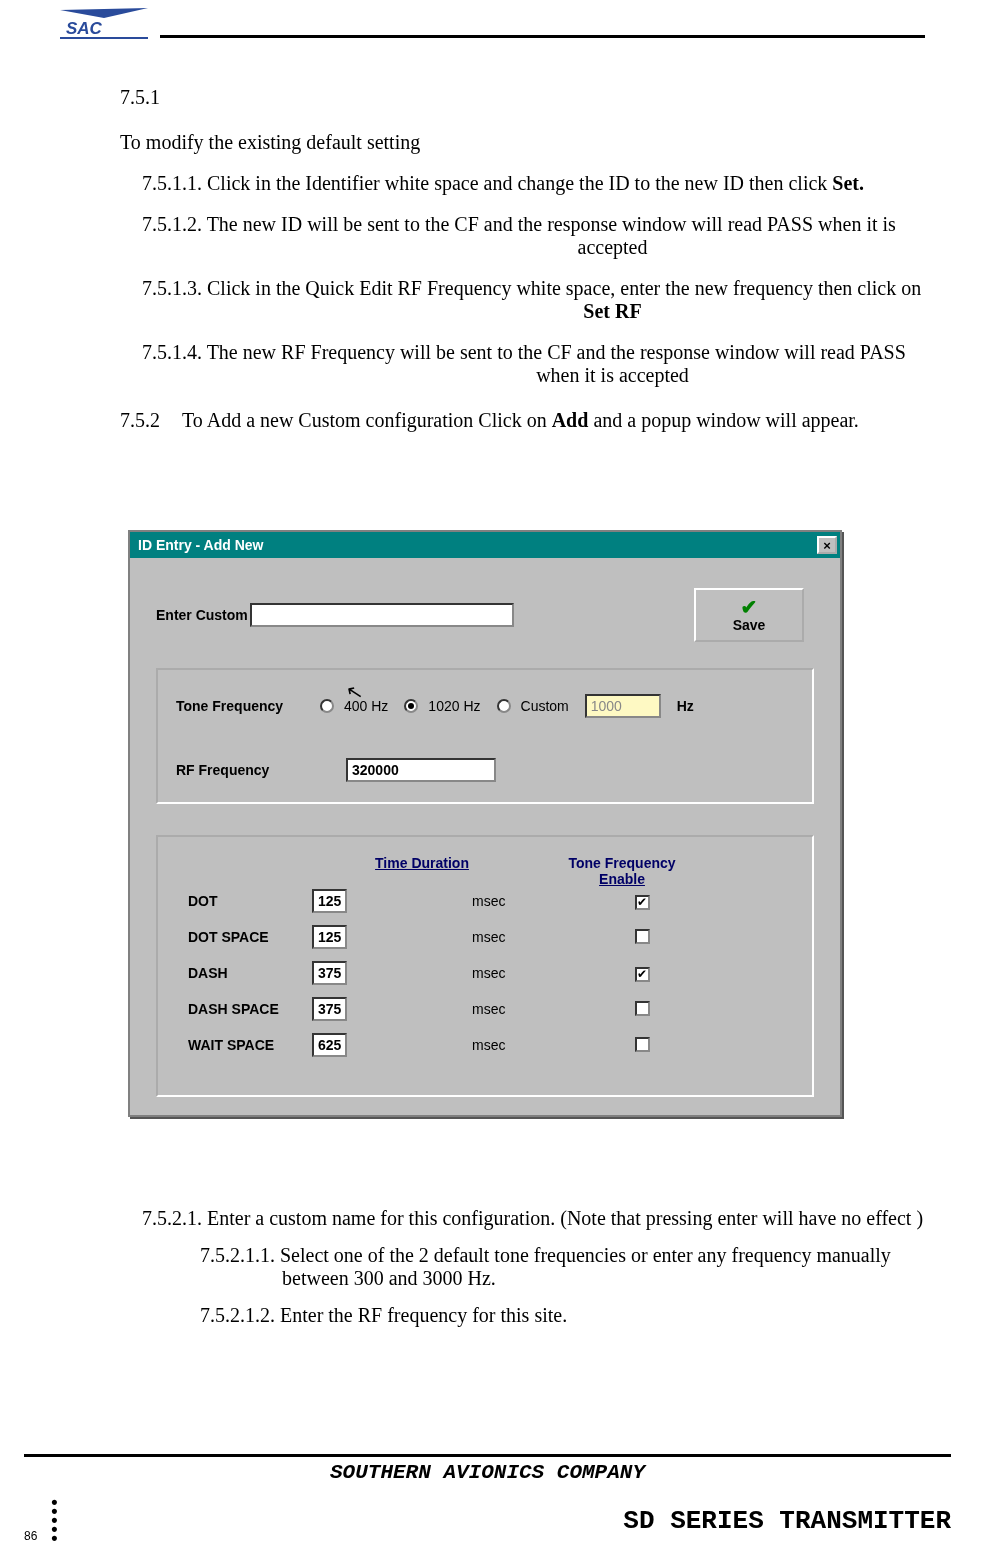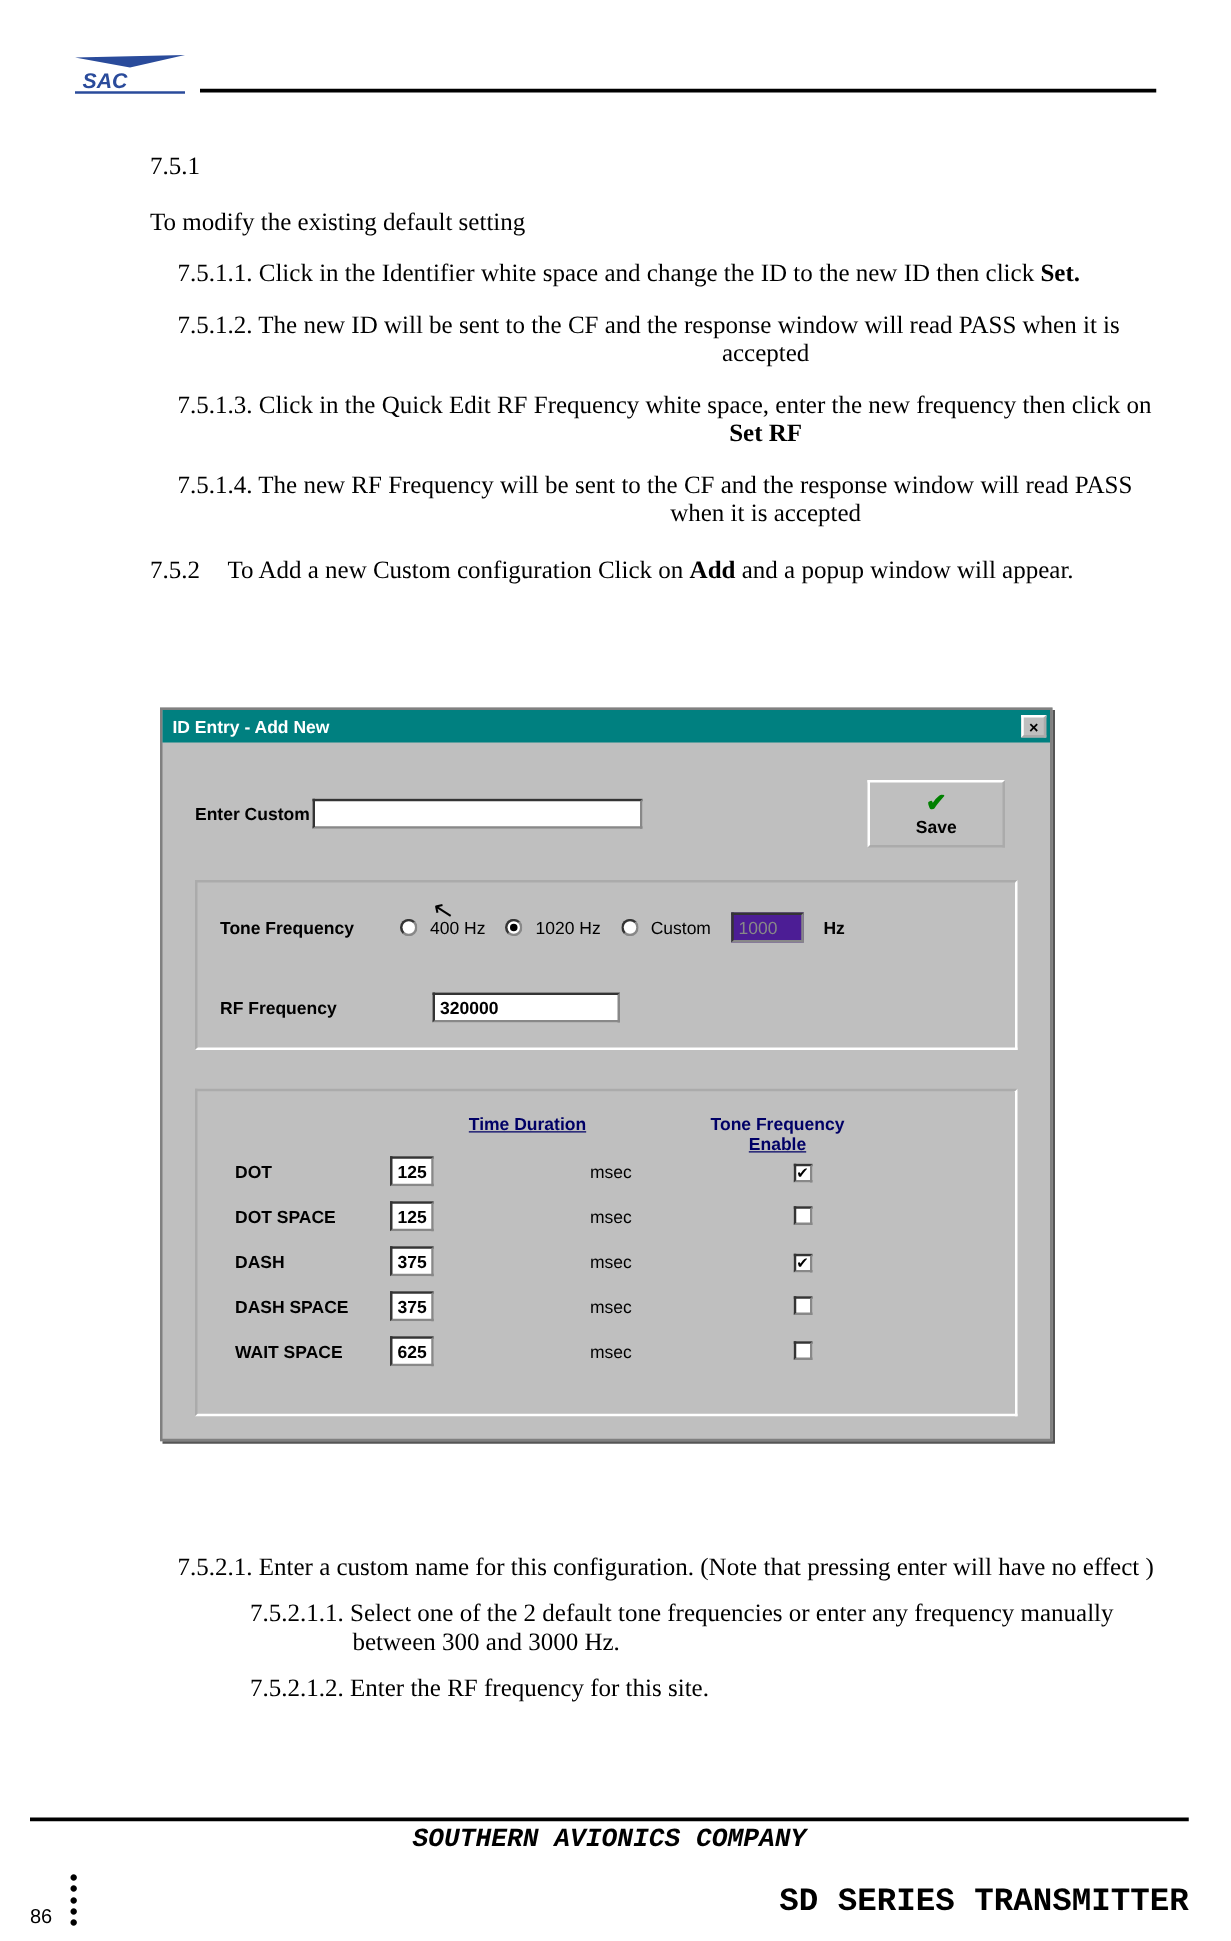--- a/index.html
+++ b/index.html
@@ -14,21 +14,20 @@
     position: relative;
   }
   .page {
     padding: 0 60px 0 60px;
   }
   .header-row {
     display: flex;
     align-items: flex-end;
     gap: 10px;
     padding-top: 4px;
-    margin-top: 36px;
   }
   .logo {
     width: 90px;
     height: 38px;
     position: relative;
     flex-shrink: 0;
   }
   .hrule {
     border: none;
     border-top: 3px solid #000;
@@ -106,21 +105,21 @@
   }
   .tf-row { display:flex; align-items:center; gap: 16px; margin-bottom: 40px; position:relative;}
   .radio {
     width: 14px; height: 14px; border-radius:50%;
     background: #fff; border: 2px inset #888;
     display:inline-flex; align-items:center; justify-content:center;
     vertical-align:middle; margin-right:4px;
   }
   .radio .dot { width:6px; height:6px; border-radius:50%; background:#000; }
   .radio-wrap { display:inline-flex; align-items:center; gap:6px; }
-  .hz-input { width: 58px; background:#4c1d95; }
+  .hz-input { width: 76px; background:#fef9c3; }
   .cursor-arrow {
     position:absolute; left:170px; top:-14px; font-size:20px; color:#000;
     transform: rotate(-12deg);
   }
   .rf-row { display:flex; align-items:center; gap: 42px; }
   .rf-input { width: 150px; font-weight:700; }
   .grid {
     border: 2px inset #fff;
     padding: 18px 22px 22px 30px;
     background:#bfbfbf;
@@ -155,21 +154,21 @@
   .footer-company {
     text-align:center;
     font-family: "Courier New", monospace;
     font-weight:700; font-style:italic;
     font-size: 21px;
   }
   .footer-bot {
     display:flex; align-items:center; justify-content:space-between;
     margin-top: 14px;
   }
-  .pgnum { font-size:16px; font-family: Arial, sans-serif; }
+  .pgnum { font-size:12px; font-family: Arial, sans-serif; }
   .dots { font-family: Arial, sans-serif; font-weight:700; letter-spacing:0; line-height:0.5; font-size:18px; margin-left:14px; }
   .series {
     font-family: "Courier New", monospace;
     font-weight:700; font-size:26px;
   }
 </style>
 </head>
 <body>
 
 <div class="page">

